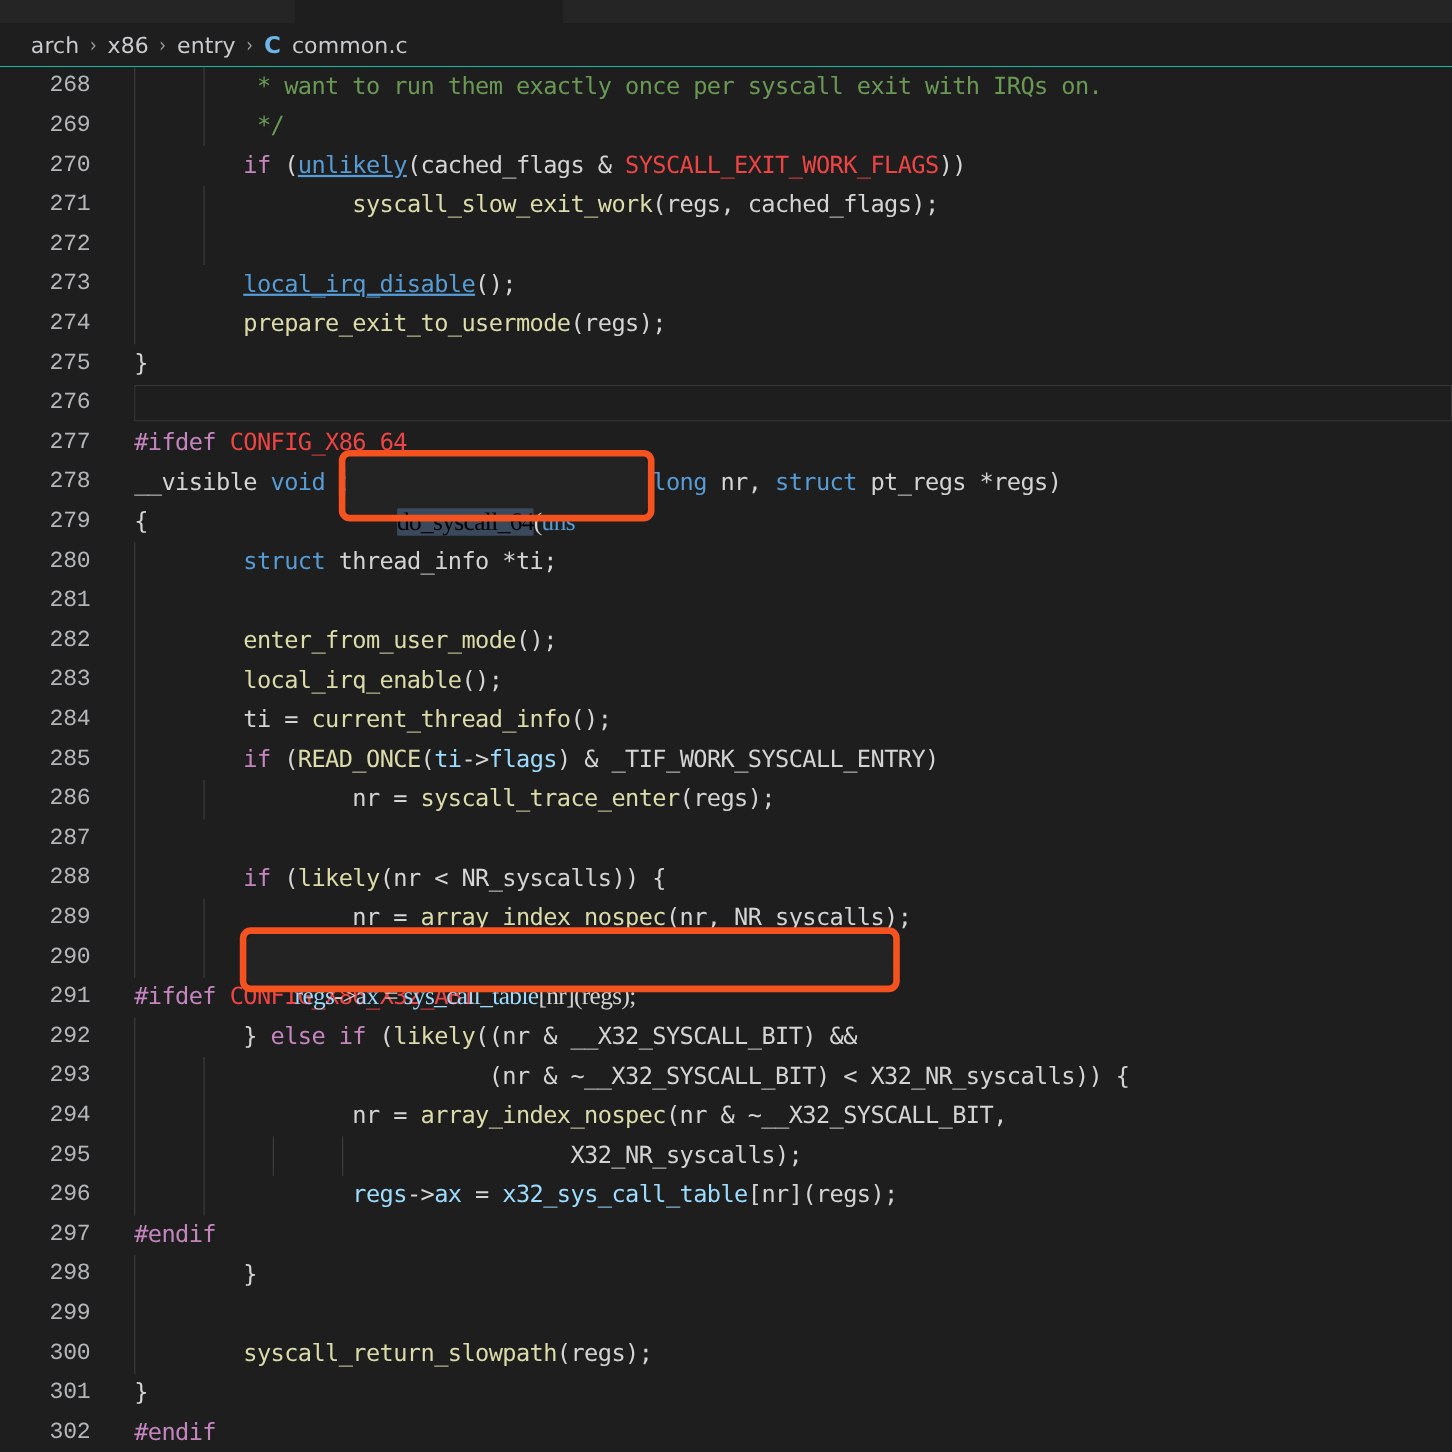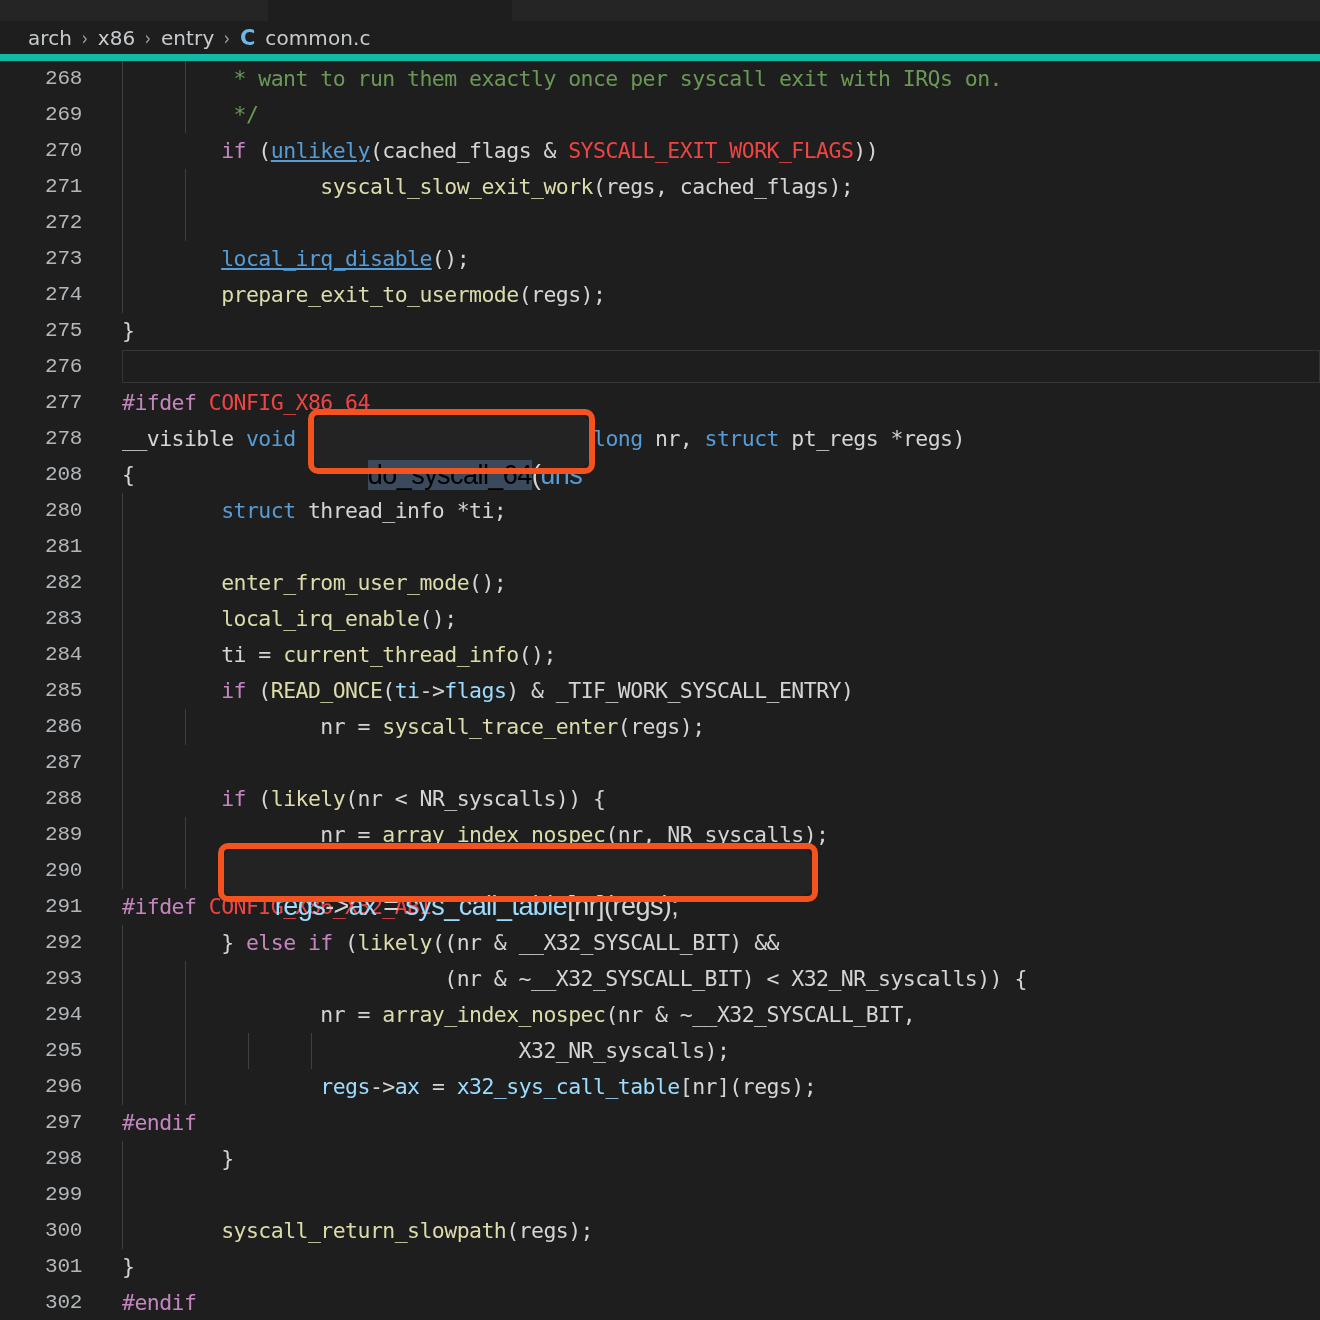--- a/index.html
+++ b/index.html
@@ -45,21 +45,21 @@
   
   .breadcrumbs {
     position: absolute;
     left: 0; top: 21px;
     width: 1320px; height: 40px;
     background: #1e1e1e;
     display: flex;
     align-items: center;
     padding-left: 28px;
     box-sizing: border-box;
-    border-bottom: 7px solid #14b8a6;
+    border-bottom: 1px solid #14b8a6;
   }
   .crumb {
     font-family: "DejaVu Sans", sans-serif;
     font-size: 20px;
     color: #c9ccce;
     letter-spacing: 0.1px;
     white-space: nowrap;
   }
   .crumb-sep {
     font-family: "DejaVu Sans", sans-serif;
@@ -165,22 +165,22 @@
     pointer-events: none;
   }
   .anno-fill {
     position: absolute;
     border-radius: 10px;
     background: #232323;
     pointer-events: none;
   }
   .anno-text {
     position: absolute;
-    font-family: Liberation Sans, sans-serif;
-    font-size: 27px;
+    font-family: Liberation Serif, serif;
+    font-size: 23px;
     letter-spacing: -0.55px;
     white-space: pre;
     pointer-events: none;
   }
 </style>
 </head>
 <body>
 
 <div id="app">
 
@@ -259,21 +259,21 @@
       <span class="ln">277</span>
       <span class="code"><span class="pp">#ifdef</span><span class="plain"> </span><span class="mac">CONFIG_X86_64</span></span>
     </div>
 
     <div class="row">
       <span class="ln">278</span>
       <span class="code"><span class="plain">__visible </span><span class="kw">void</span><span class="plain"> </span><span class="sel">do_syscall_64</span><span class="plain">(</span><span class="kw">unsigned long</span><span class="plain"> nr, </span><span class="kw">struct</span><span class="plain"> pt_regs *regs)</span></span>
     </div>
 
     <div class="row">
-      <span class="ln">208</span>
+      <span class="ln">279</span>
       <span class="code"><span class="plain">{</span></span>
     </div>
 
     <div class="row">
       <span class="ln">280</span>
       <span class="guides"><i style="left:0"></i></span>
       <span class="code"><span class="plain">        </span><span class="kw">struct</span><span class="plain"> thread_info *ti;</span></span>
     </div>
 
     <div class="row">

